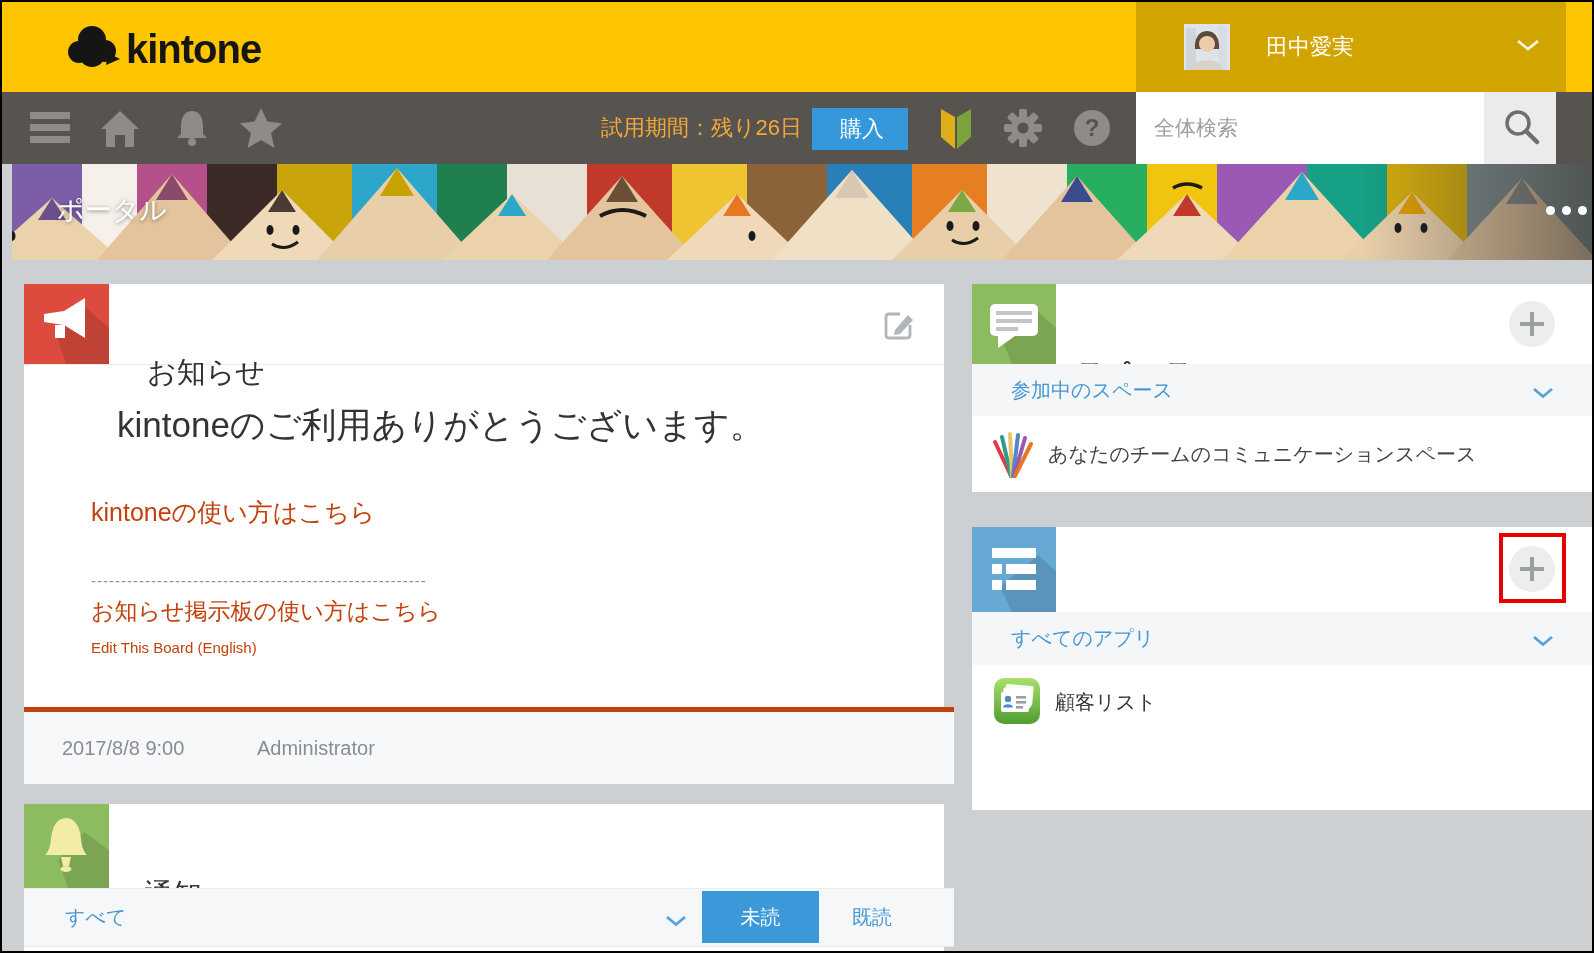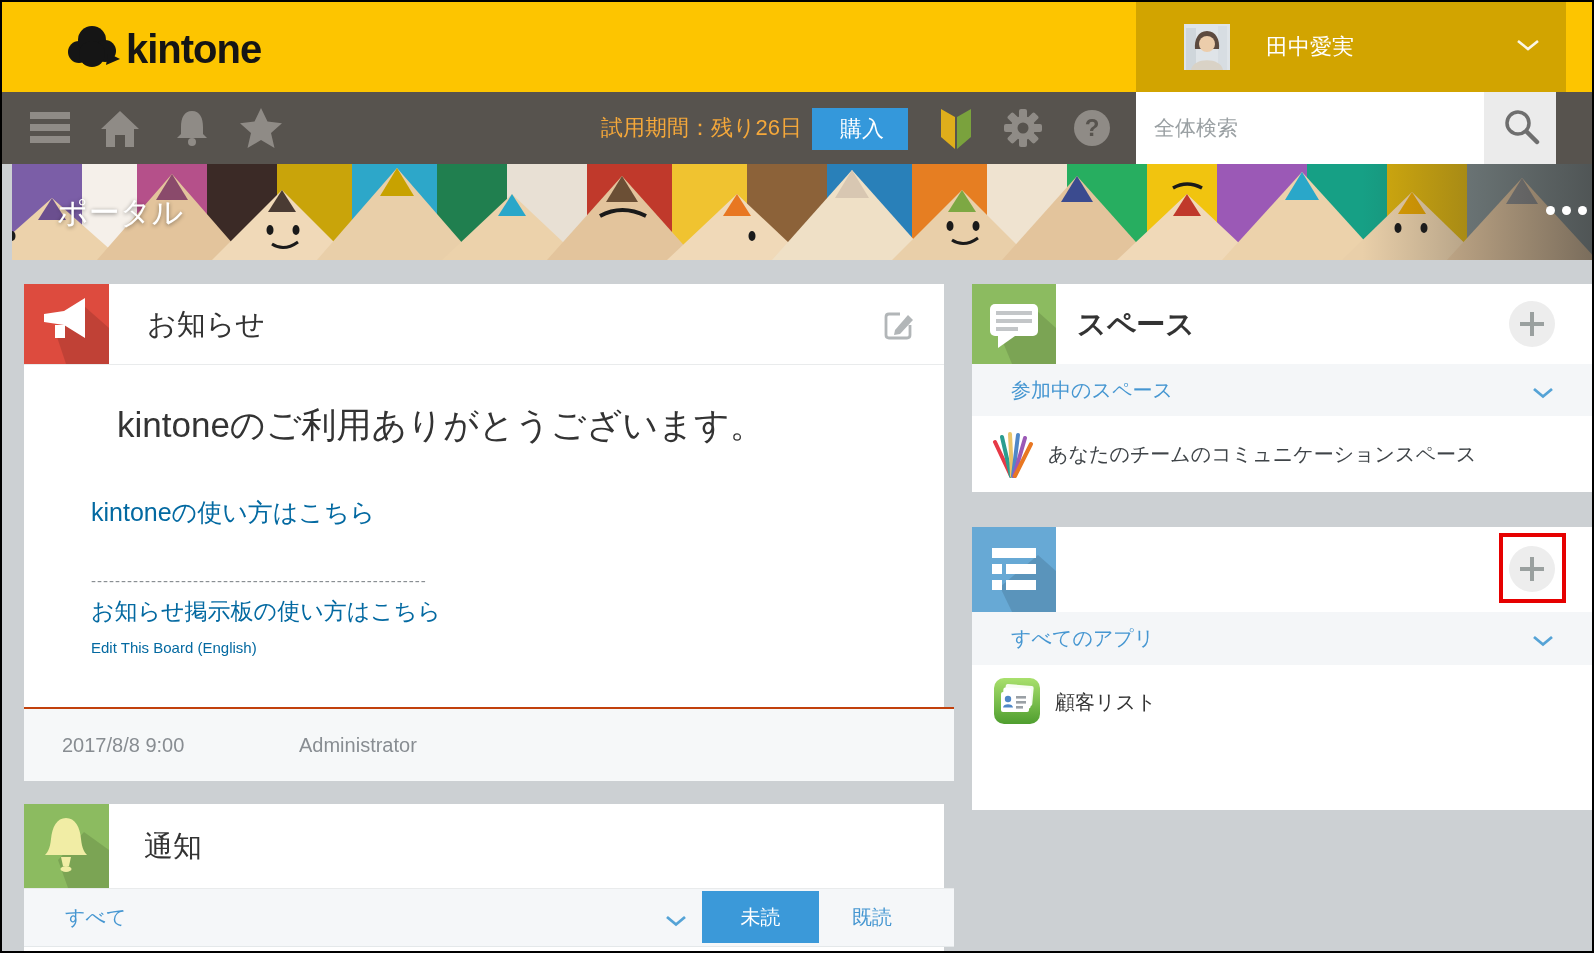--- a/index.html
+++ b/index.html
@@ -23,48 +23,48 @@
   .buy-btn{left:810px;top:16px;width:96px;height:42px;background:#3498db;color:#fff;font-size:22px;border:none;
            display:flex;align-items:center;justify-content:center;cursor:pointer;}
   .search-input{left:1134px;top:0;width:348px;height:72px;border:none;outline:none;padding:0 0 0 18px;font-size:21px;
                 color:#555;background:#fff;box-sizing:border-box;font-family:inherit;}
   .search-input::placeholder{color:#9aa0a3;}
   .search-btn{left:1482px;top:0;width:72px;height:72px;background:#ebebeb;border:none;display:flex;align-items:center;
               justify-content:center;cursor:pointer;}
 
   
   .cover{left:0;top:162px;width:1590px;height:96px;overflow:hidden;}
-  .cover-title{left:45px;top:28px;color:#fff;font-size:31px;text-shadow:0 1px 4px rgba(0,0,0,.45);}
+  .cover-title{left:45px;top:28px;color:#fff;font-size:27px;text-shadow:0 1px 4px rgba(0,0,0,.45);}
   .cover-dots{left:1534px;top:42px;display:flex;gap:7px;cursor:pointer;}
   .cover-dots i{width:9px;height:9px;border-radius:50%;background:#fff;}
 
   
   .panel{background:#fff;}
   .panel-head{position:absolute;left:0;top:0;width:100%;border-bottom:1px solid #e9ebec;background:#fff;}
   .tile{position:absolute;left:0;top:0;overflow:hidden;}
-  .panel-title{position:absolute;color:#333;font-size:29px;}
+  .panel-title{position:absolute;color:#333;font-size:29px;margin-top:48px;}
   .group-row{position:absolute;left:0;width:100%;background:#f4f6f8;border-bottom:1px solid #e4e8ea;}
   .group-label{position:absolute;left:39px;color:#4596d1;font-size:20px;cursor:pointer;}
   .chev{position:absolute;cursor:pointer;}
   .plus-btn{position:absolute;width:46px;height:46px;border-radius:50%;background:#ededed;cursor:pointer;}
   .plus-btn i,.plus-btn b{position:absolute;background:#9aa09f;}
   .plus-btn i{left:11px;top:21px;width:24px;height:4px;}
   .plus-btn b{left:21px;top:11px;width:4px;height:24px;}
 
   
   .p-announce{left:22px;top:282px;width:910px;height:495px;}
   .greeting{left:57px;top:118px;font-size:35px;color:#333;margin-left:26px;}
-  .link{color:#0369a1;cursor:pointer;}
+  .link{color:#c2410c;cursor:pointer;}
   .lnk-usage{left:57px;top:212px;font-size:25px;}
   .divider{left:57px;top:288px;color:#8a8f93;font-size:15px;letter-spacing:1px;}
   .lnk-board{left:57px;top:312px;font-size:23px;}
   .lnk-edit{left:57px;top:355px;font-size:15px;}
-  .ann-footer{left:0;top:423px;width:100%;height:72px;background:#f6f8f9;border-top:2px solid #c2410c;text-align:center;}
+  .ann-footer{left:0;top:423px;width:100%;height:72px;background:#f6f8f9;border-top:5px solid #c2410c;text-align:center;}
   .ann-date{position:absolute;left:38px;top:0;line-height:72px;font-size:20px;color:#888d92;}
-  .ann-author{position:absolute;left:233px;top:0;line-height:72px;font-size:20px;color:#888d92;margin-left:42px;}
+  .ann-author{position:absolute;left:233px;top:0;line-height:72px;font-size:20px;color:#888d92;}
   .edit-btn{position:absolute;right:28px;top:23px;width:36px;height:36px;cursor:pointer;}
 
   
   .p-notice{left:22px;top:802px;width:910px;height:147px;}
   .filter-row{left:0;top:84px;width:100%;height:57px;background:#f5f7f9;border-top:1px solid #e9ebec;border-bottom:1px solid #e4e8ea;}
   .f-all{position:absolute;left:41px;top:0;line-height:57px;font-size:20px;color:#4596d1;cursor:pointer;}
   .f-chev{left:641px;top:24px;}
   .btn-unread{position:absolute;left:678px;top:2px;width:117px;height:52px;background:#3b99d9;color:#fff;font-size:20px;
               border:none;display:flex;align-items:center;justify-content:center;cursor:pointer;}
   .btn-read{position:absolute;left:828px;top:0;line-height:57px;font-size:20px;color:#4596d1;cursor:pointer;}

